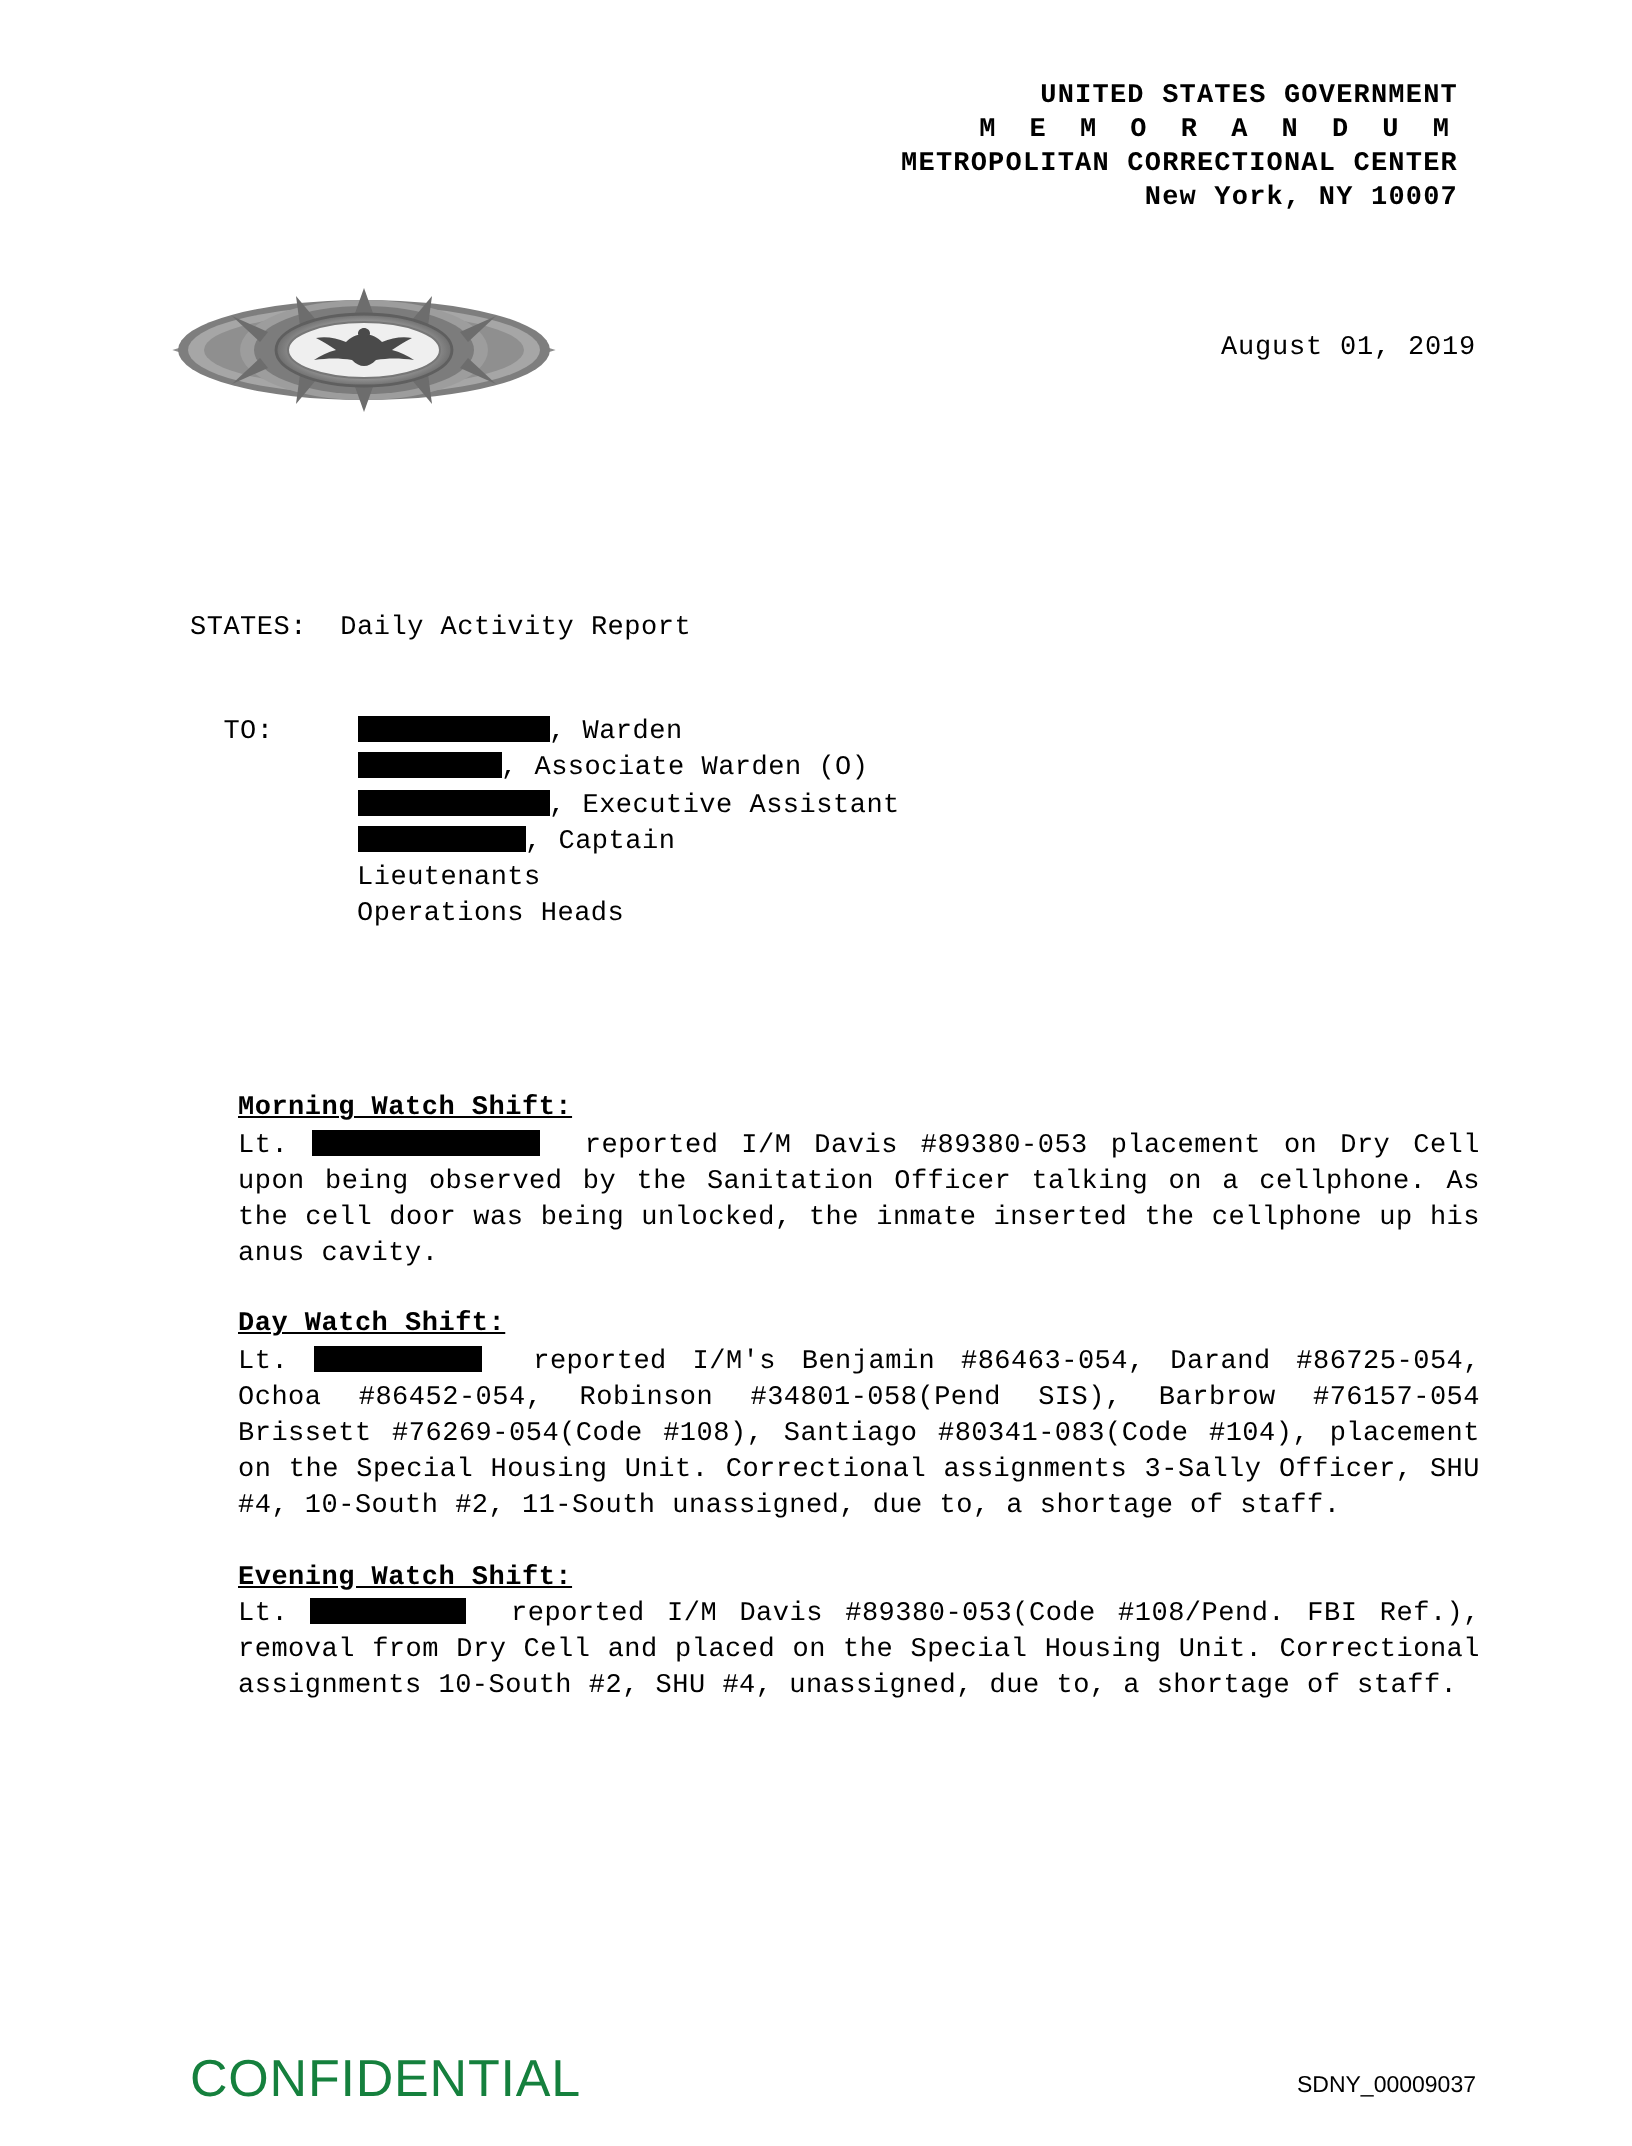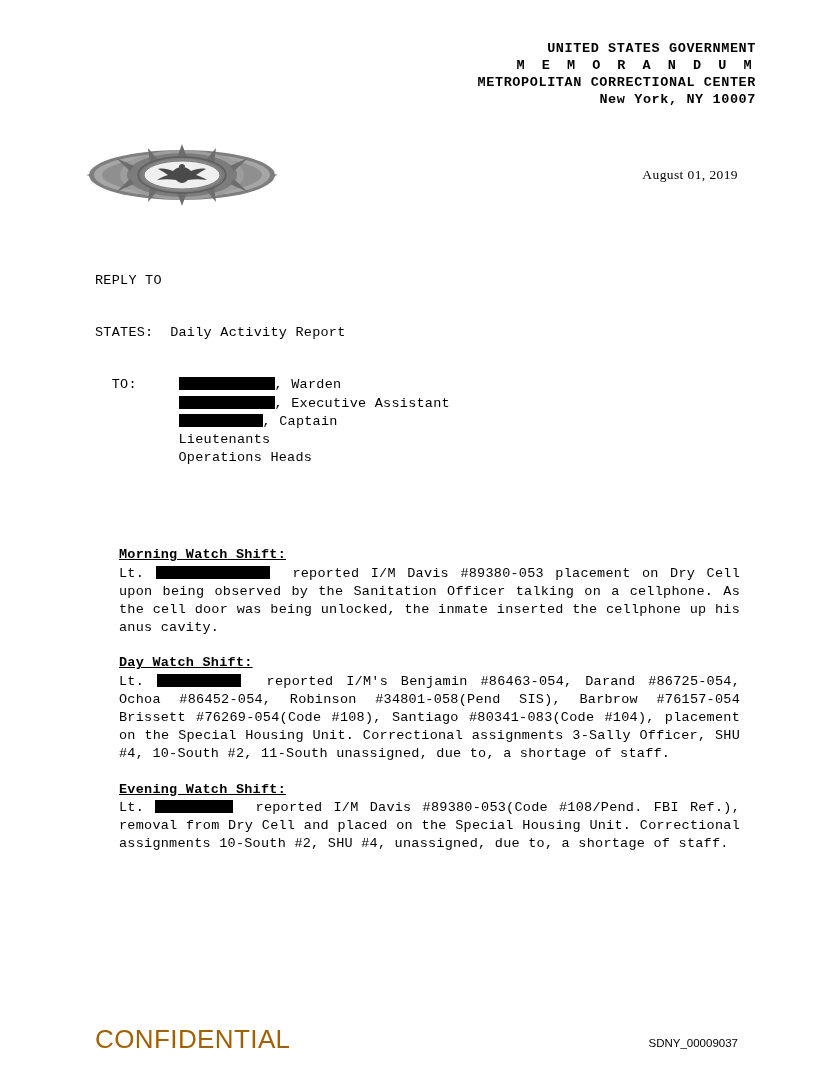--- a/index.html
+++ b/index.html
@@ -14,21 +14,21 @@
     background: #ffffff;
     font-family: "Liberation Mono", "DejaVu Sans Mono", monospace;
     color: #000000;
     overflow: hidden;
   }
 
   
   .letterhead {
     position: absolute;
     top: 40px;
-    right: 60px;
+    right: 87px;
     text-align: right;
     font-weight: bold;
     font-size: 13.5px;
     line-height: 17px;
     letter-spacing: 0.6px;
   }
   .letterhead .memo-word {
     letter-spacing: 4.5px;
   }
 
@@ -40,21 +40,20 @@
     width: 192px;
     height: 74px;
   }
 
   .date-line {
     position: absolute;
     right: 78px;
     top: 167px;
     font-size: 13.5px;
     letter-spacing: 0.4px;
-    font-family: Liberation Serif, serif;
   }
 
   
   .body {
     position: absolute;
     left: 95px;
     top: 272px;
     width: 645px;
     font-size: 13.5px;
     line-height: 18.2px;
@@ -107,21 +106,21 @@
   }
   .shift-body {
     text-align: justify;
     text-justify: inter-word;
   }
 
   .confidential {
     position: absolute;
     left: 95px;
     bottom: 18px;
-    color: #a16207;
+    color: #15803d;
     font-family: "Liberation Sans", sans-serif;
     font-size: 26px;
     letter-spacing: 0.4px;
   }
   .bates {
     position: absolute;
     right: 78px;
     bottom: 24px;
     font-family: "Liberation Sans", sans-serif;
     font-size: 11.5px;
@@ -185,30 +184,30 @@
           <path d="M96 26 c-1.6 0 -3 1.2 -3 2.6 c0 1.4 1.4 2.4 3 2.4 c1.6 0 3 -1 3 -2.4 c0 -1.4 -1.4 -2.6 -3 -2.6 z"></path>
         </g>
       </g>
     </svg>
   </div>
 
   <div class="date-line">August 01, 2019</div>
 
   <div class="body">
 
-    <div class="row">REPLY TO</div>
 
     <div class="gap-md"></div>
 
     <div class="row"><span>STATES:</span><span>  </span><span>Daily Activity Report</span></div>
 
     <div class="gap-md"></div>
 
     <div class="to-block">
       <div class="row"><span>  </span><span>TO:</span><span>     </span><span class="redact r-warden"></span><span>, Warden</span></div>
+      <div class="row"><span>          </span><span class="redact r-aw-o"></span><span>, Associate Warden (O)</span></div>
       <div class="row"><span>          </span><span class="redact r-ea"></span><span>, Executive Assistant</span></div>
       <div class="row"><span>          </span><span class="redact r-cap"></span><span>, Captain</span></div>
       <div class="row"><span>          </span><span>Lieutenants</span></div>
       <div class="row"><span>          </span><span>Operations Heads</span></div>
     </div>
 
     <div class="gap-lg"></div>
 
 
     <div class="gap-sm"></div>

